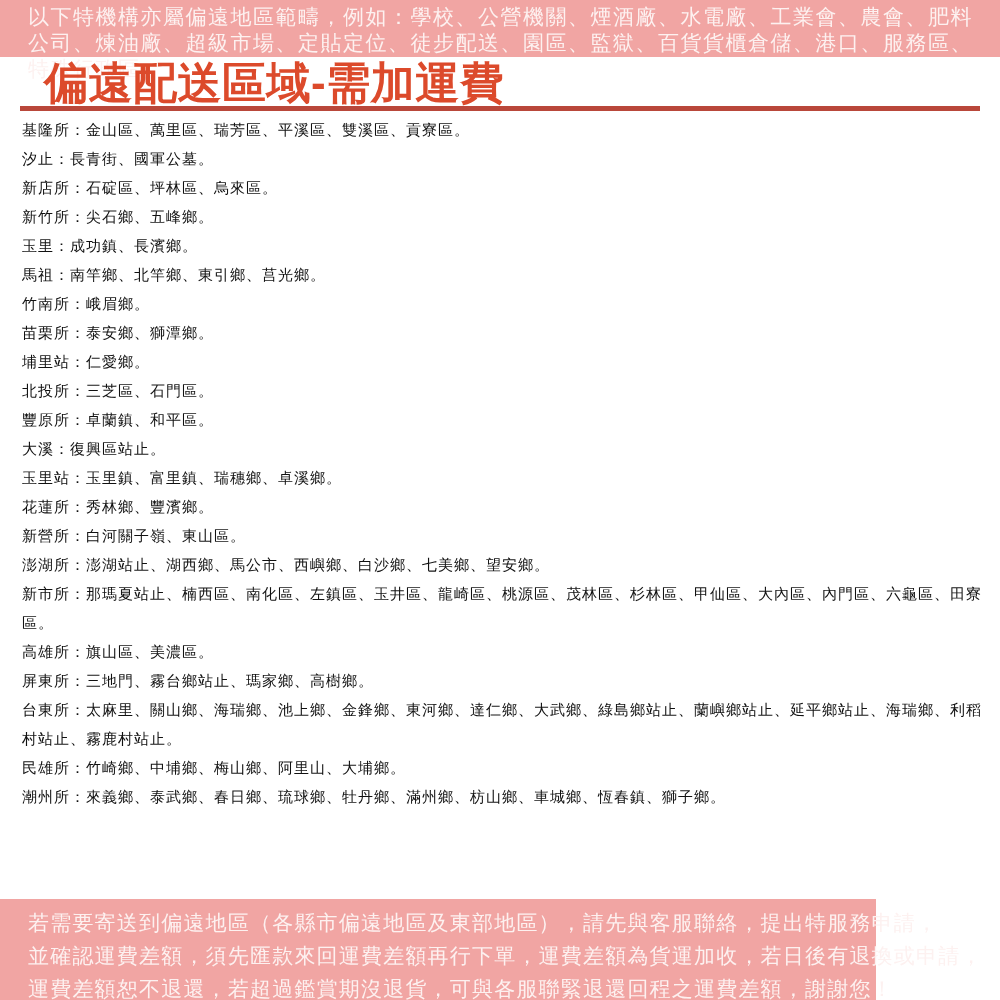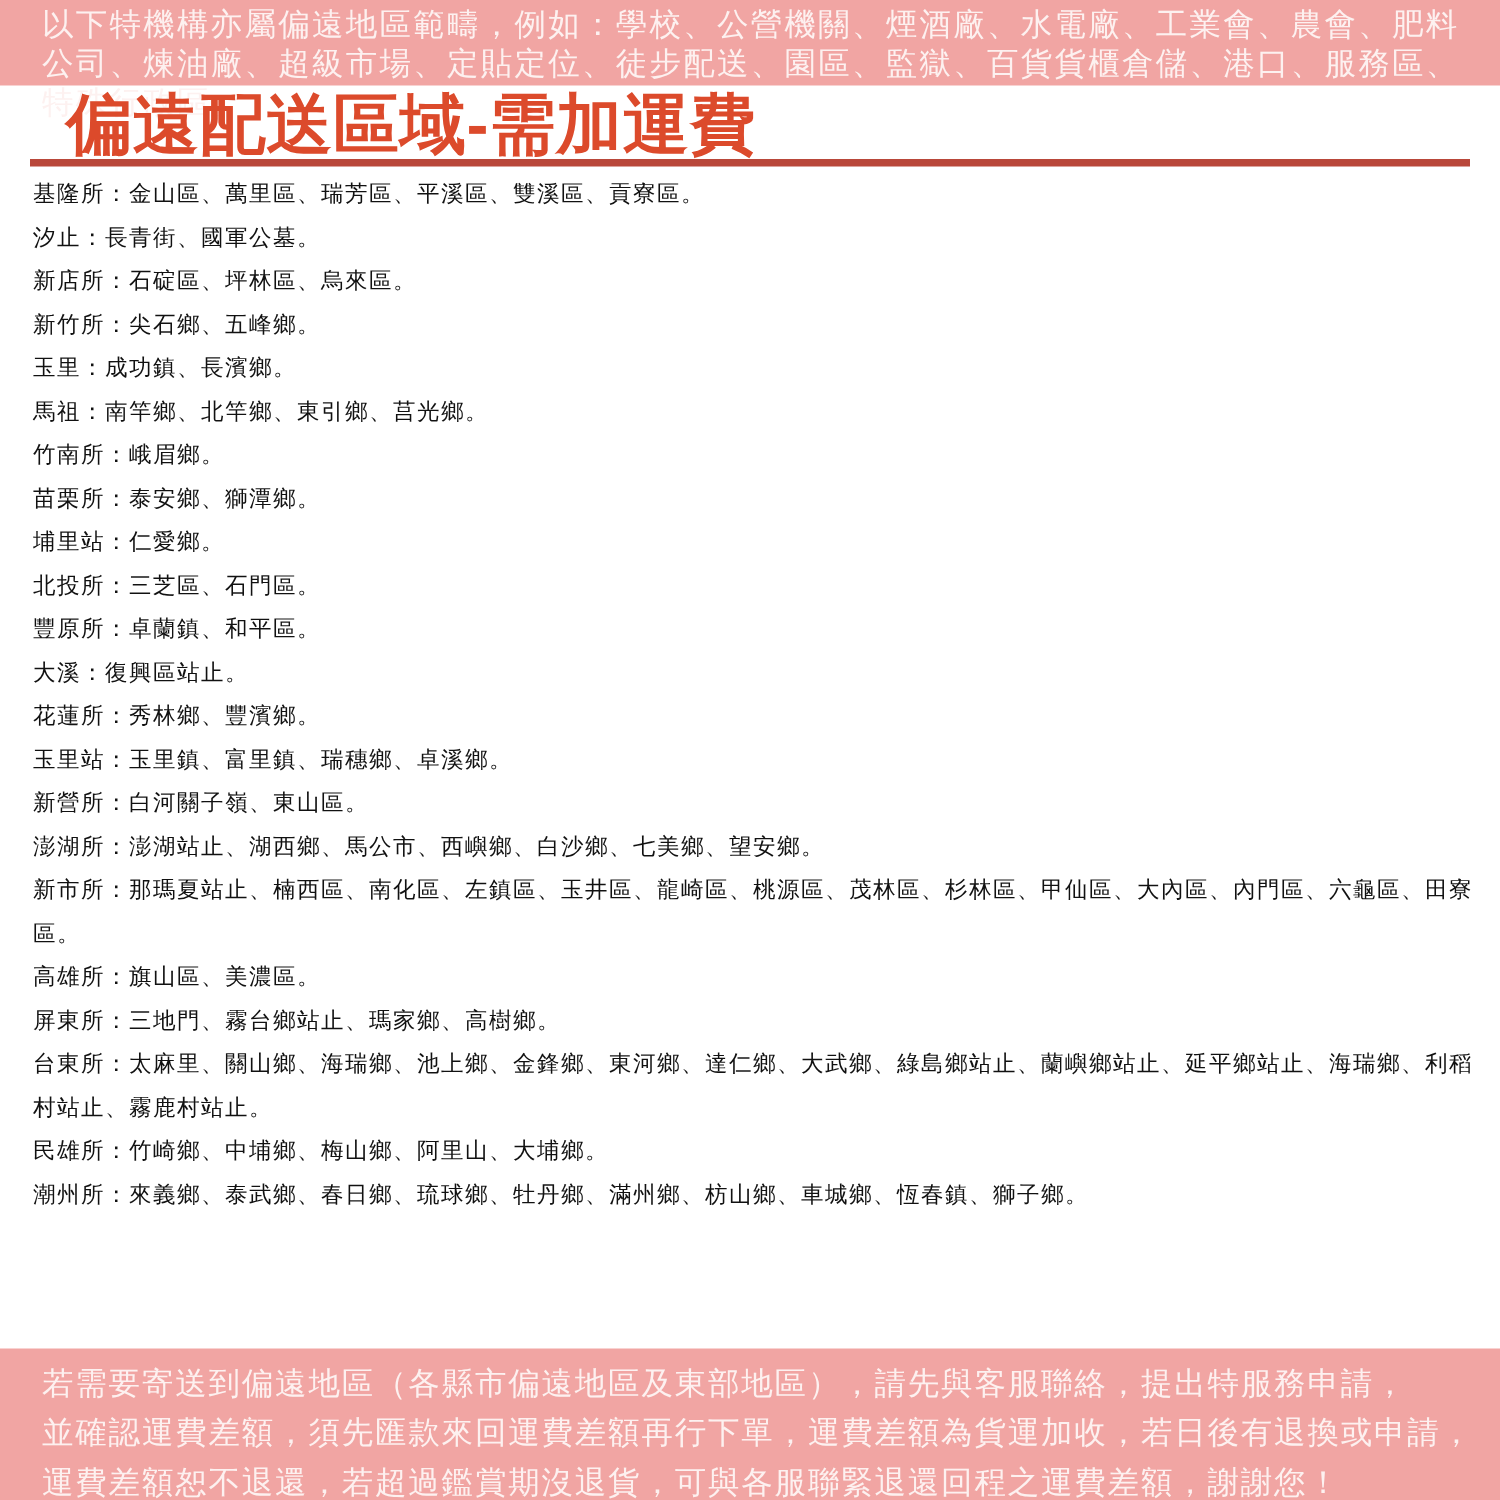--- a/index.html
+++ b/index.html
@@ -46,21 +46,21 @@
     width: 963px;
     color: var(--body-text, #111111);
     font-size: 15px;
     line-height: 29px;
     letter-spacing: 1px;
   }
   .region-line { min-height: 29px; }
   .bottom-banner {
     position: absolute;
     left: 0; top: 899px;
-    width: 1000px; height: 101px;
+    width: 876px; height: 101px;
     background: var(--banner-bg, #f1a5a3);
     padding: 7px 26px 0 28px;
   }
   .bottom-banner .banner-line {
     color: var(--banner-text, #fdf1f0);
     font-size: 21px;
     line-height: 33px;
     letter-spacing: 1.2px;
     font-weight: 500;
     white-space: nowrap;
@@ -82,22 +82,22 @@
     <div class="region-line">新店所：石碇區、坪林區、烏來區。</div>
     <div class="region-line">新竹所：尖石鄉、五峰鄉。</div>
     <div class="region-line">玉里：成功鎮、長濱鄉。</div>
     <div class="region-line">馬祖：南竿鄉、北竿鄉、東引鄉、莒光鄉。</div>
     <div class="region-line">竹南所：峨眉鄉。</div>
     <div class="region-line">苗栗所：泰安鄉、獅潭鄉。</div>
     <div class="region-line">埔里站：仁愛鄉。</div>
     <div class="region-line">北投所：三芝區、石門區。</div>
     <div class="region-line">豐原所：卓蘭鎮、和平區。</div>
     <div class="region-line">大溪：復興區站止。</div>
+    <div class="region-line">玉里站：玉里鎮、富里鎮、瑞穗鄉、卓溪鄉。</div>
     <div class="region-line">花蓮所：秀林鄉、豐濱鄉。</div>
-    <div class="region-line">玉里站：玉里鎮、富里鎮、瑞穗鄉、卓溪鄉。</div>
     <div class="region-line">新營所：白河關子嶺、東山區。</div>
     <div class="region-line">澎湖所：澎湖站止、湖西鄉、馬公市、西嶼鄉、白沙鄉、七美鄉、望安鄉。</div>
     <div class="region-line">新市所：那瑪夏站止、楠西區、南化區、左鎮區、玉井區、龍崎區、桃源區、茂林區、杉林區、甲仙區、大內區、內門區、六龜區、田寮區。</div>
     <div class="region-line">高雄所：旗山區、美濃區。</div>
     <div class="region-line">屏東所：三地門、霧台鄉站止、瑪家鄉、高樹鄉。</div>
     <div class="region-line">台東所：太麻里、關山鄉、海瑞鄉、池上鄉、金鋒鄉、東河鄉、達仁鄉、大武鄉、綠島鄉站止、蘭嶼鄉站止、延平鄉站止、海瑞鄉、利稻村站止、霧鹿村站止。</div>
     <div class="region-line">民雄所：竹崎鄉、中埔鄉、梅山鄉、阿里山、大埔鄉。</div>
     <div class="region-line">潮州所：來義鄉、泰武鄉、春日鄉、琉球鄉、牡丹鄉、滿州鄉、枋山鄉、車城鄉、恆春鎮、獅子鄉。</div>
   </div>
 

